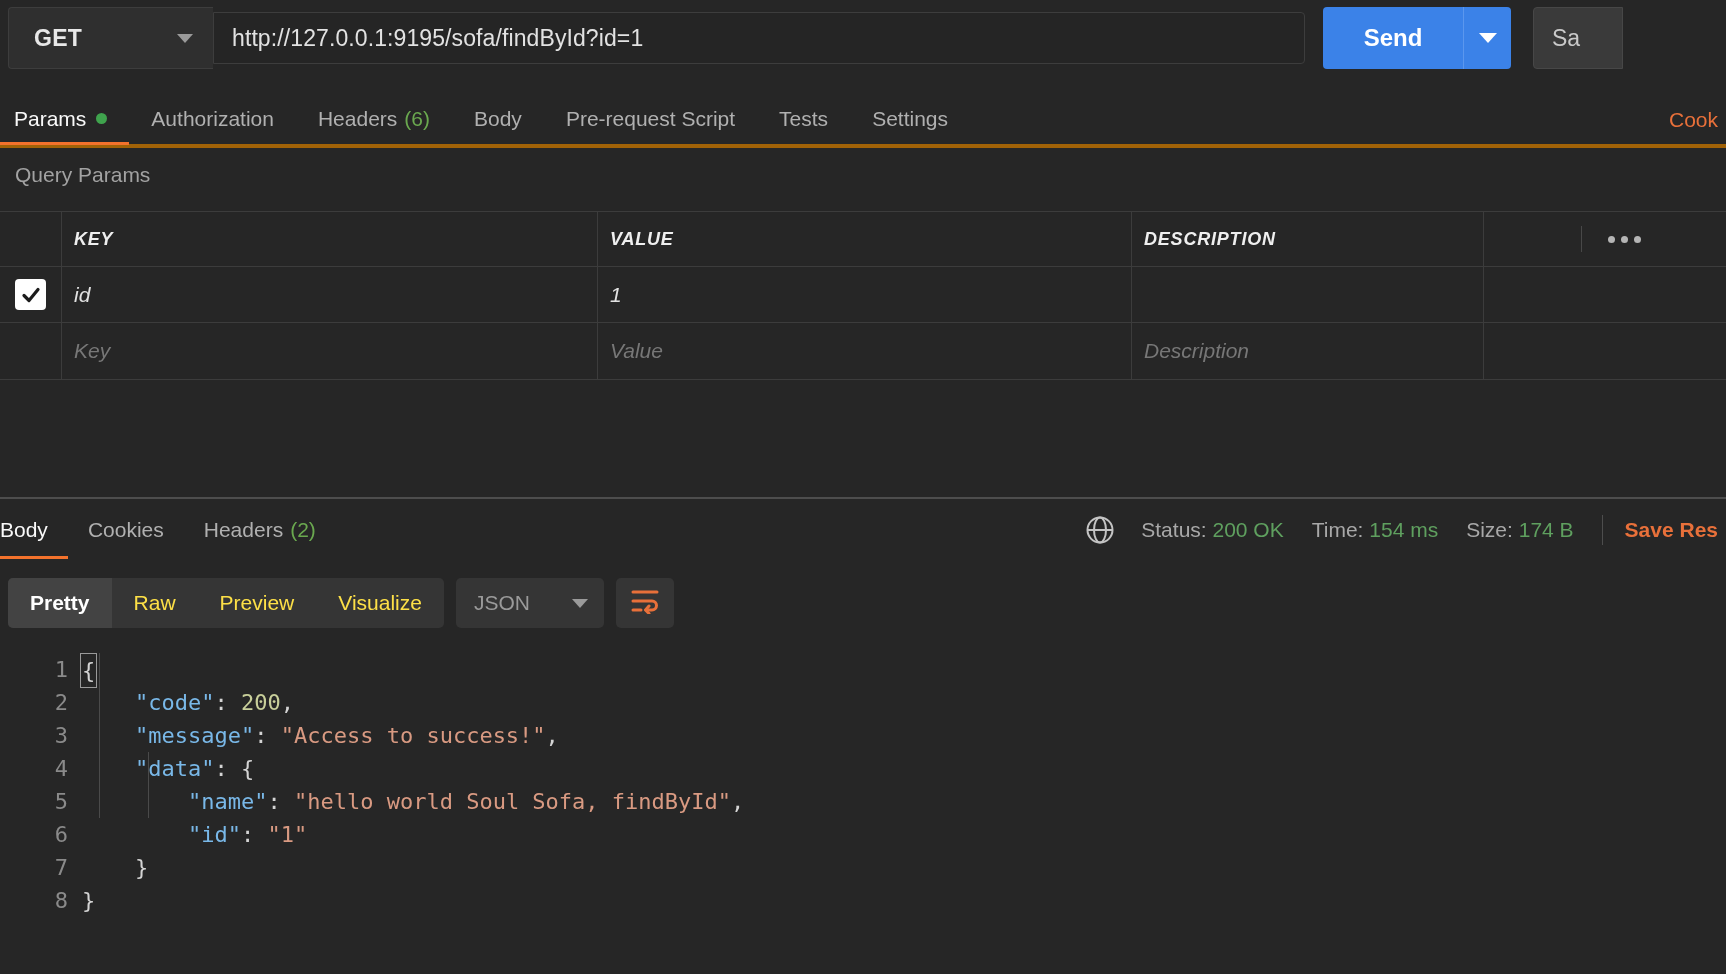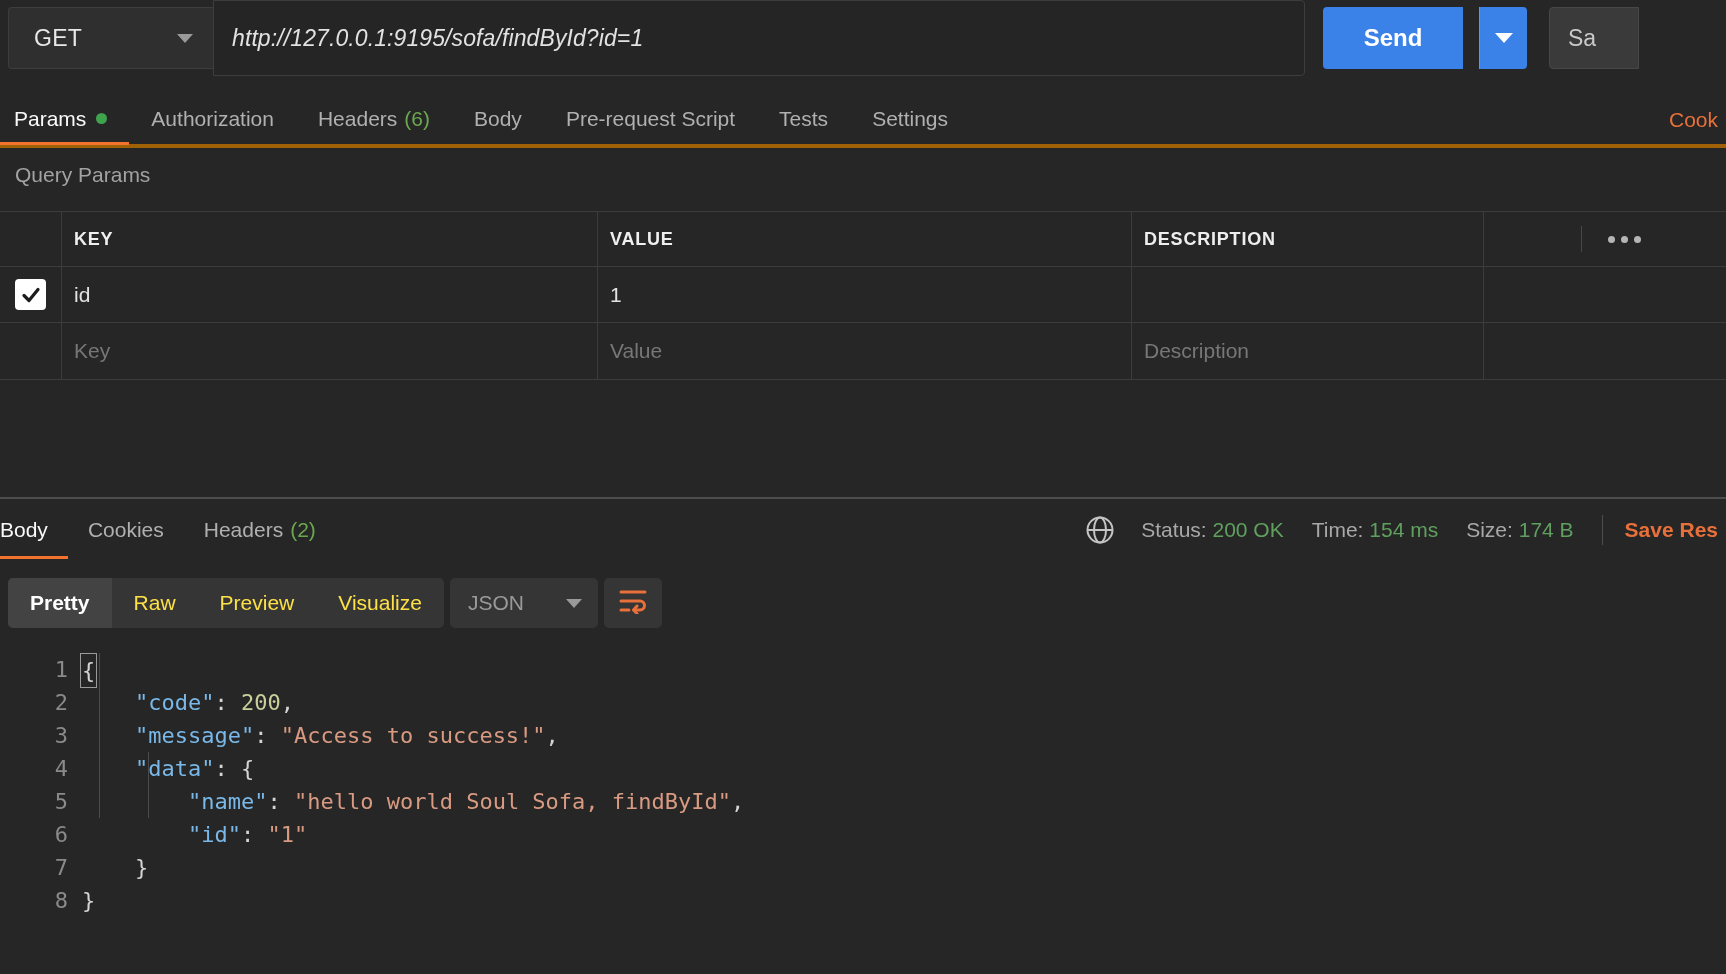--- a/index.html
+++ b/index.html
@@ -21,43 +21,41 @@
     width: 205px; height: 62px;
     background: #2f2f2f;
     border: 1px solid #3d3d3d;
     border-right: none;
     border-radius: 4px 0 0 4px;
     display: flex; align-items: center; justify-content: space-between;
     padding: 0 20px 0 25px;
     margin-left: 8px;
     cursor: pointer;
   }
-  .method-label { font-size: 23px; font-weight: normal; color: #e8e8e8; letter-spacing: .3px; }
+  .method-label { font-size: 23px; font-weight: bold; color: #e8e8e8; letter-spacing: .3px; }
   .caret {
     width: 0; height: 0;
     border-left: 8px solid transparent;
     border-right: 8px solid transparent;
     border-top: 9px solid #9a9a9a;
   }
   .url-box {
-    width: 1092px; height: 76px;
+    width: 1092px; height: 52px;
     background: #252525;
     border: 1px solid #3d3d3d;
     border-radius: 0 4px 4px 0;
     display: flex; align-items: center;
     padding-left: 18px;
     cursor: text;
-    font-style: italic;
   }
   .url-text { font-size: 23px; color: #e2e2e2; letter-spacing: .1px; }
 
   .send-wrap {
     display: flex; align-items: center; margin-left: 18px;
     height: 62px;
-    gap: 16px;
   }
   .send-btn {
     width: 140px; height: 62px;
     background: #3b82e8;
     border-radius: 4px 0 0 4px;
     display: flex; align-items: center; justify-content: center;
     color: #fff; font-size: 24px; font-weight: bold;
     cursor: pointer; border: none;
     font-family: "Liberation Sans", sans-serif;
   }
@@ -123,21 +121,21 @@
     position: absolute; top: 211px; left: 0; width: 1726px;
     border-top: 1px solid #3c3c3c;
     border-bottom: 1px solid #3c3c3c;
   }
   .ptr { display: flex; height: 56px; border-bottom: 1px solid #3c3c3c; }
   .ptr:last-child { border-bottom: none; }
   .pcell {
     display: flex; align-items: center;
     border-right: 1px solid #3c3c3c;
     padding-left: 12px; font-size: 21px;
-    overflow: hidden; white-space: nowrap;
+    overflow: hidden; white-space: nowrap; font-style: italic;
   }
   .c-check { width: 62px; justify-content: center; padding-left: 0; }
   .c-key   { width: 536px; }
   .c-val   { width: 534px; }
   .c-desc  { width: 352px; }
   .c-menu  { width: 242px; border-right: none; justify-content: center; }
   .hdr .pcell { font-size: 18px; font-weight: bold; color: #efefef; letter-spacing: .8px; }
   .hdr { height: 55px; }
   .muted { color: #777; }
   .val-text { color: #e2e2e2; }
@@ -182,21 +180,21 @@
   .globe { margin-right: 24px; display: flex; align-items: center; }
   .meta-sep { width: 1px; height: 30px; background: #4d4d4d; margin-right: 22px; }
   .save-res {
     color: #e8703a; font-size: 21px; font-weight: bold;
     cursor: pointer; white-space: nowrap; padding-right: 8px;
   }
 
   
   .fmt-bar {
     position: absolute; top: 578px; left: 8px;
-    display: flex; align-items: center; gap: 6px;
+    display: flex; align-items: center; gap: 12px;
   }
   .seg-group {
     display: flex; background: #353535; border-radius: 5px; overflow: hidden;
     height: 50px;
   }
   .seg {
     display: flex; align-items: center; padding: 0 22px;
     font-size: 21px; color: #fde047; cursor: pointer;
   }
   .seg.active { color: #ffffff; font-weight: bold; background: #434343; }

